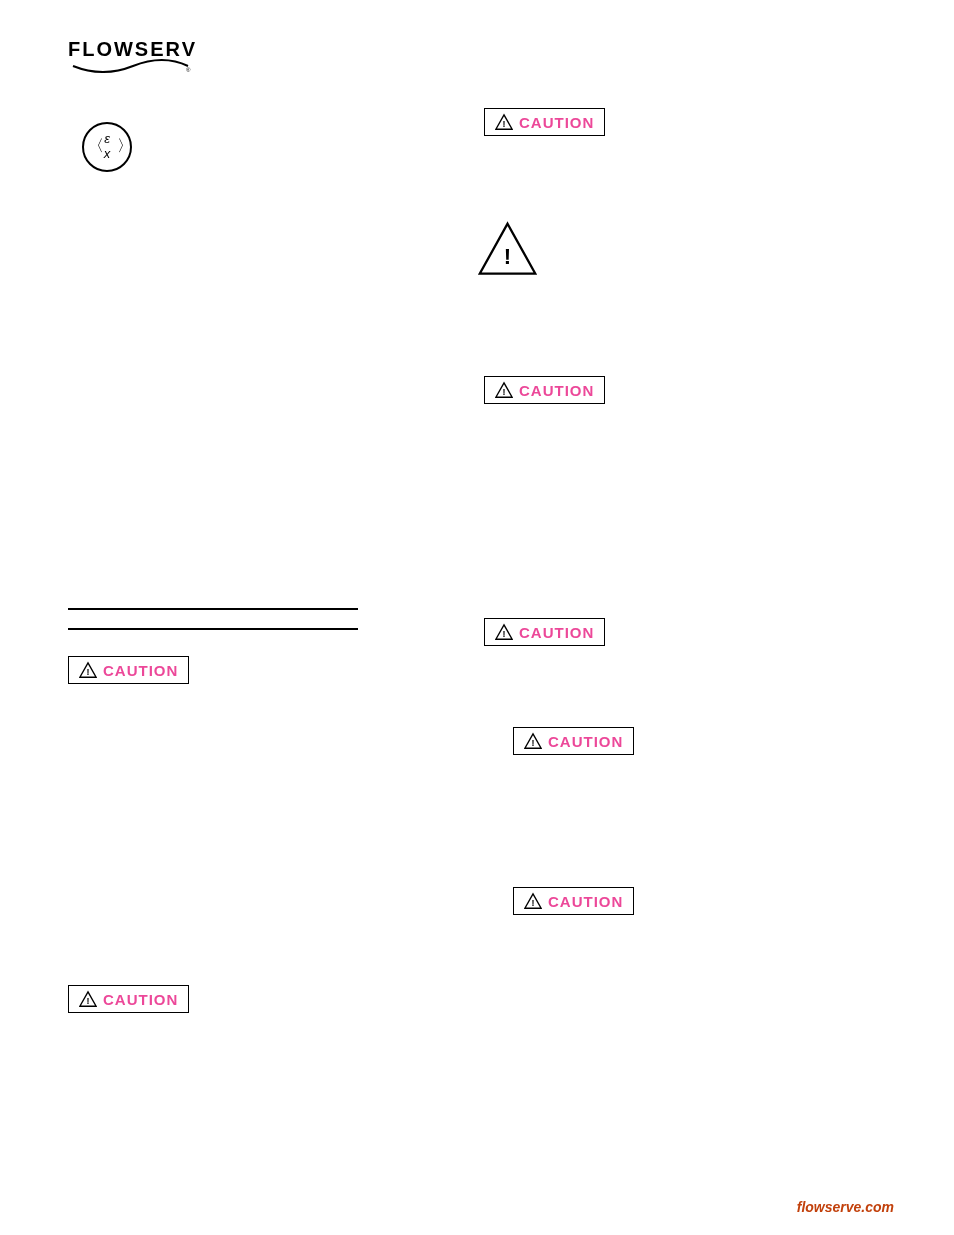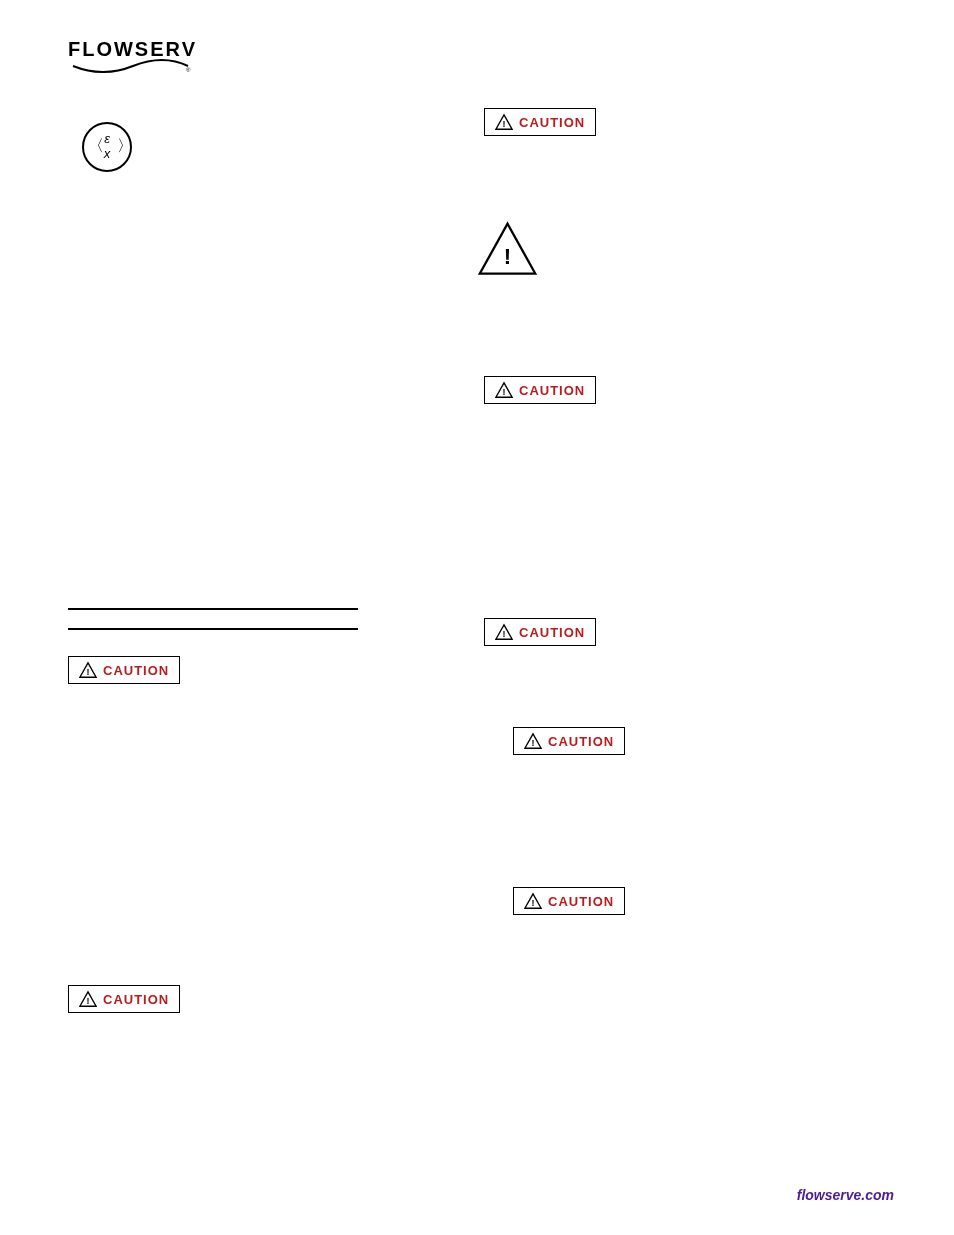--- a/index.html
+++ b/index.html
@@ -49,24 +49,24 @@
     .caution-badge {
       display: inline-flex;
       align-items: center;
       border: 1.5px solid #000;
       padding: 4px 10px;
       gap: 6px;
       background: #fff;
     }
 
     .caution-badge .caution-text {
-      font-size: 13px;
+      font-size: 15px;
       font-weight: 700;
       letter-spacing: 1px;
-      color: #b91c1c;
+      color: #ec4899;
     }
 
     
     .large-warning {
       position: absolute;
       top: 220px;
       left: 478px;
     }
 
     
@@ -128,26 +128,26 @@
       top: 628px;
       left: 68px;
       width: 290px;
       height: 1.5px;
       background: #000;
     }
 
     
     .footer-url {
       position: absolute;
-      bottom: 32px;
+      bottom: 20px;
       right: 60px;
       font-size: 14px;
       font-style: italic;
       font-weight: 700;
-      color: #4c1d95;
+      color: #c2410c;
     }
 
     
     .triangle-svg {
       width: 18px;
       height: 18px;
     }
 
     .large-triangle-svg {
       width: 60px;

